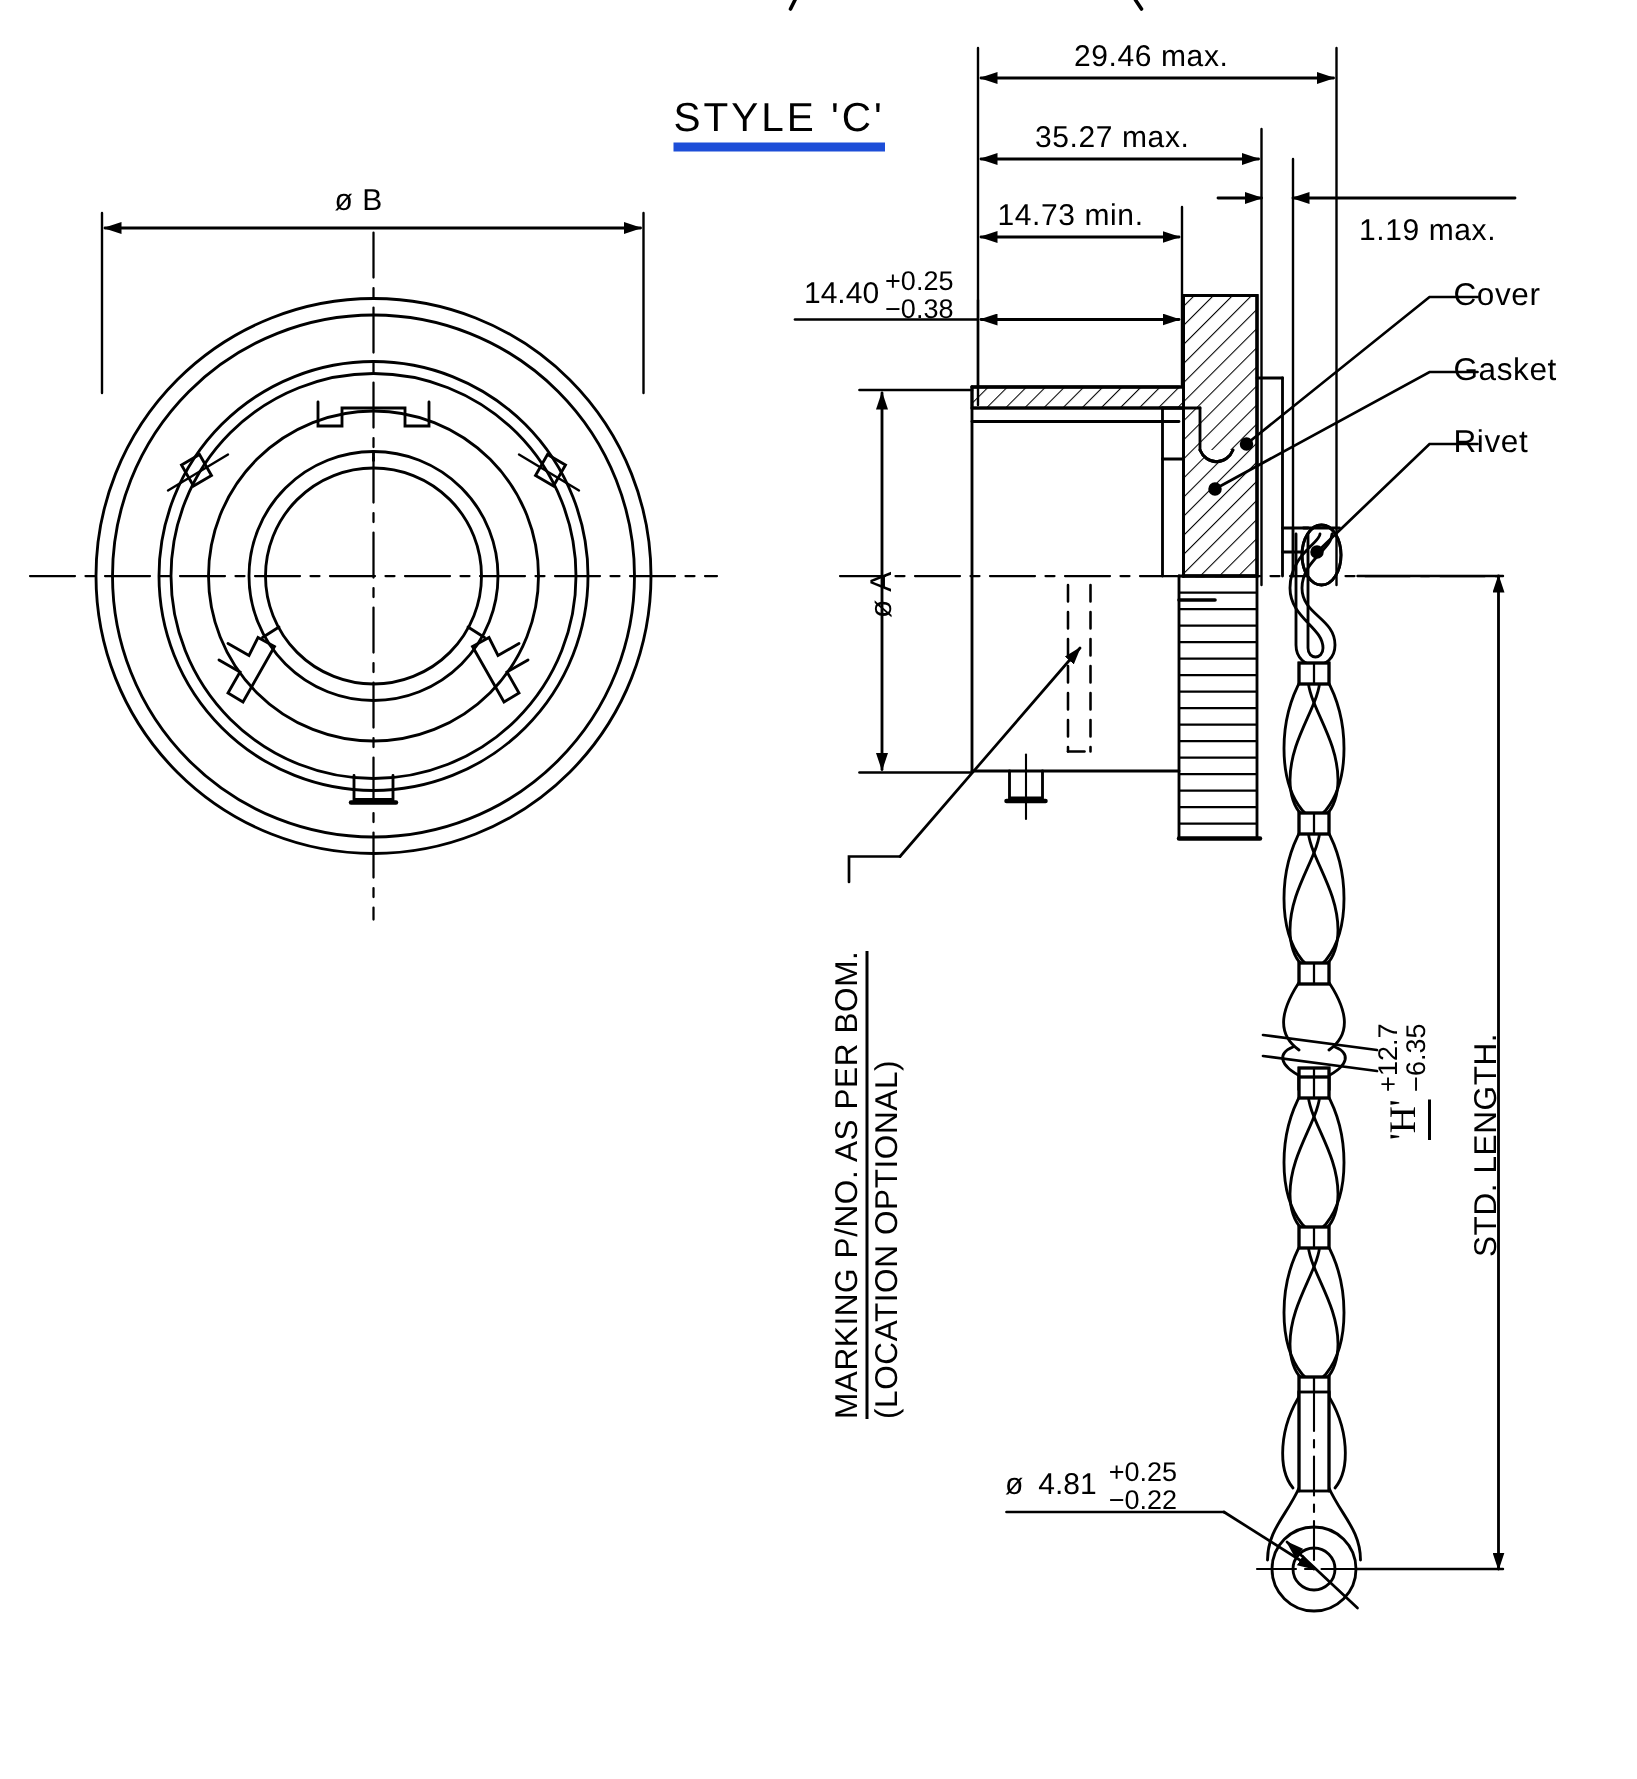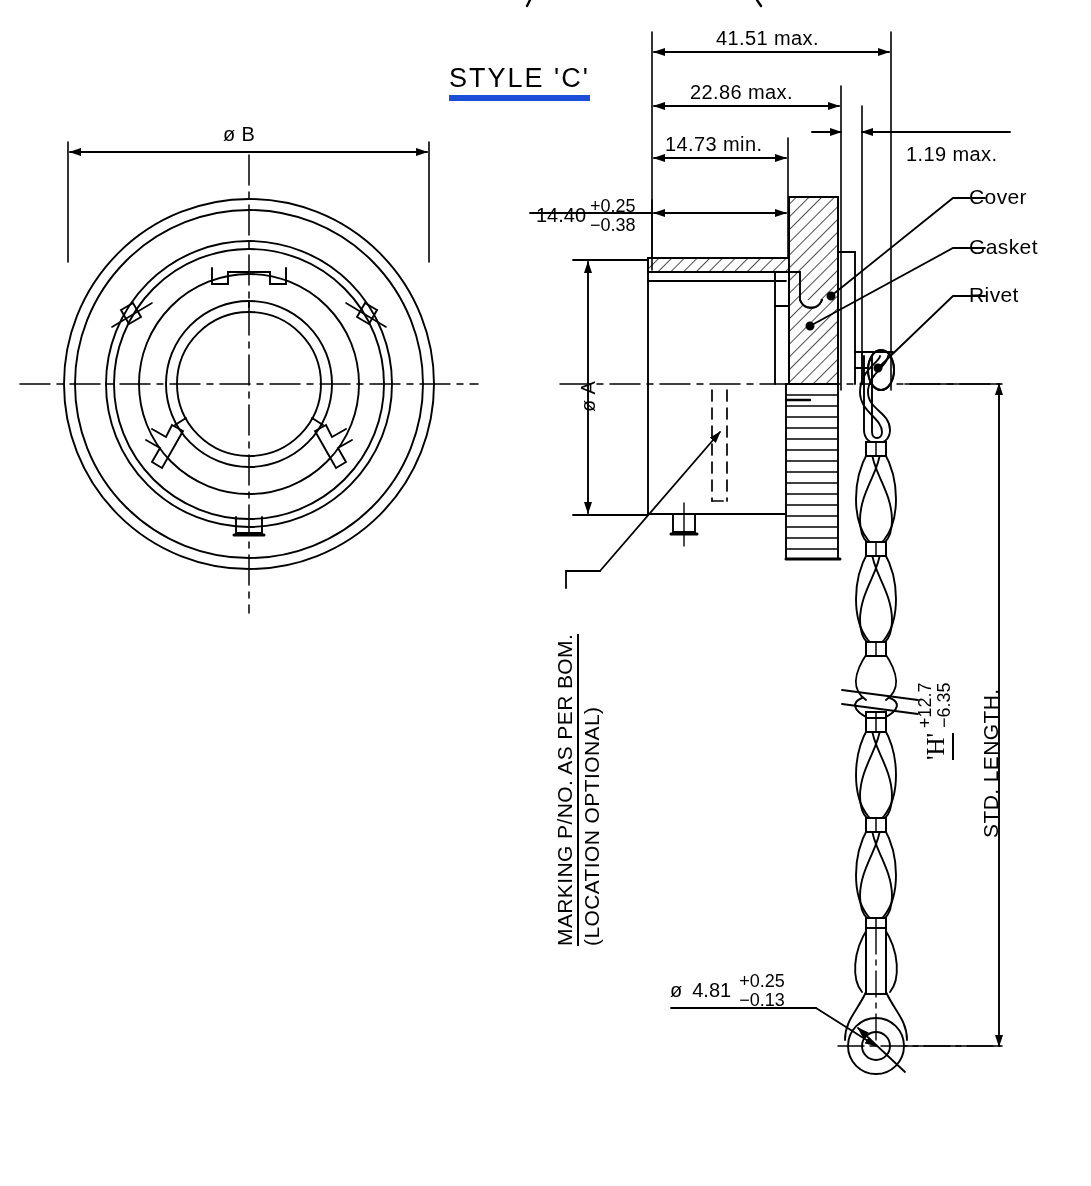--- a/index.html
+++ b/index.html
@@ -382,29 +382,29 @@
     </g>
   </svg>
 
   <div class="txt title" style="left:449px; top:65px;">STYLE  'C'</div>
 
 
   <div class="txt dim" style="left:223px; top:124px;">ø  B</div>
 
   <div class="txt dim vert" style="left:578px; top:412px;">ø  A</div>
 
-  <div class="txt dim" style="left:716px; top:28px;">41.51  max.</div>
-
-  <div class="txt dim" style="left:690px; top:82px;">22.86  max.</div>
+  <div class="txt dim" style="left:716px; top:28px;">29.46  max.</div>
+
+  <div class="txt dim" style="left:690px; top:82px;">35.27  max.</div>
 
   <div class="txt dim" style="left:665px; top:134px;">14.73  min.</div>
 
   <div class="txt dim" style="left:906px; top:108px;margin-top:36px;">1.19  max.</div>
 
-  <div class="tolstack" style="left:536px; top:197px;">
+  <div class="tolstack" style="left:536px; top:178px;">
     <span>14.40</span>
     <span class="tolcol">
       <span>+0.25</span>
       <span>−0.38</span>
     </span>
   </div>
 
   <div class="txt label" style="left:969px; top:186px;">Cover</div>
 
   <div class="txt label" style="left:969px; top:236px;">Gasket</div>
@@ -426,17 +426,17 @@
     </span>
   </div>
 
   <div class="txt dim vert" style="left:980px; top:838px; font-size:21px;">STD.  LENGTH.</div>
 
   <div class="tolstack" style="left:670px; top:972px;">
     <span style="margin-right:10px;">ø</span>
     <span>4.81</span>
     <span class="tolcol" style="margin-left:8px;">
       <span>+0.25</span>
-      <span>−0.13</span>
+      <span>−0.22</span>
     </span>
   </div>
 
 </div>
 
 </body></html>

